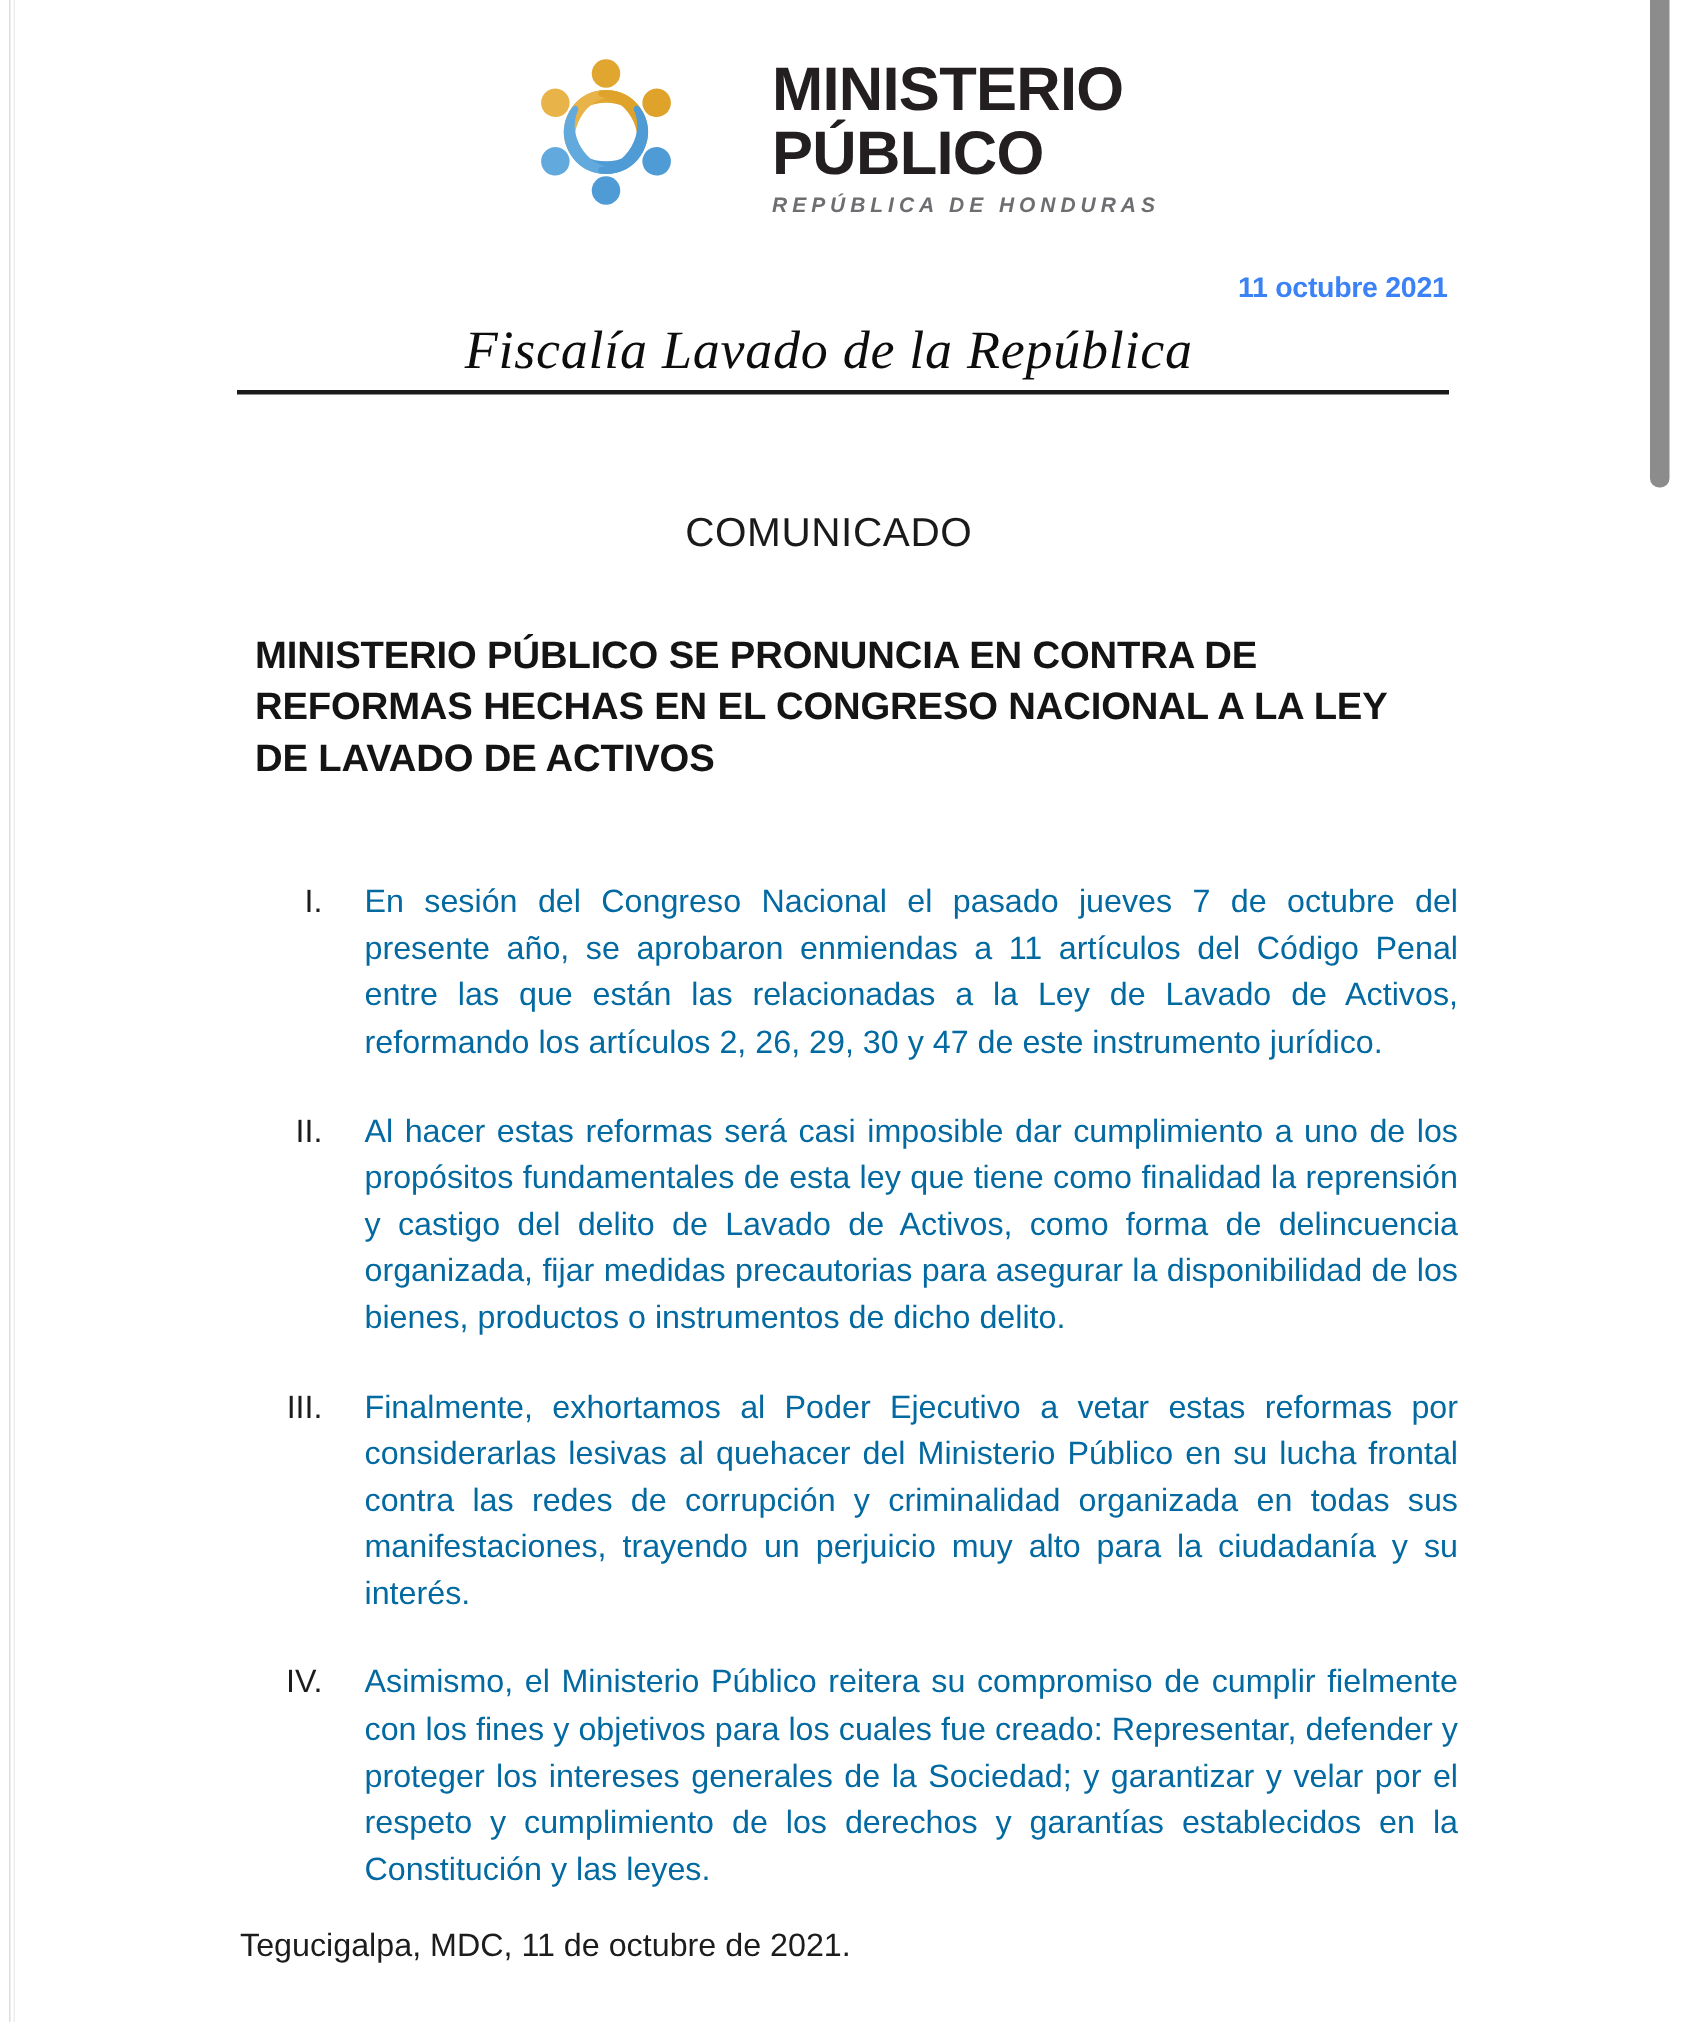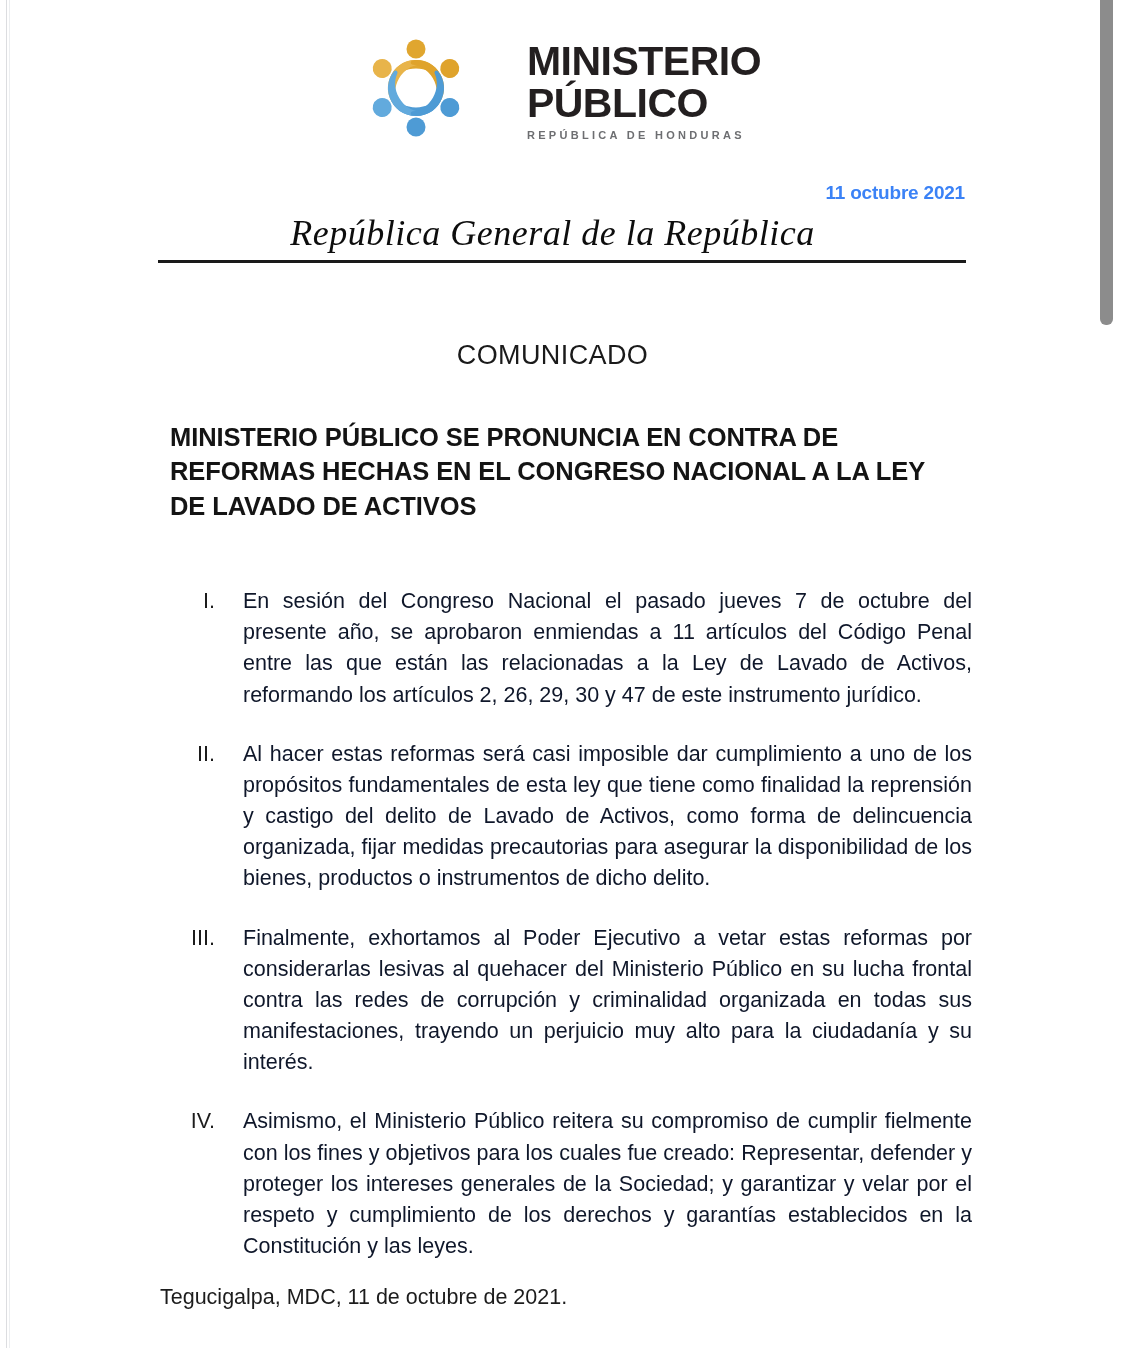--- a/index.html
+++ b/index.html
@@ -90,23 +90,24 @@
     font-size: 41px;
     letter-spacing: -0.5px;
     color: #231f20;
     line-height: 0.98;
   }
   .logo-line2 { margin-top: 2px; }
   .logo-sub {
     margin-top: 7px;
     font-family: "Liberation Sans", sans-serif;
     font-weight: bold;
-    font-size: 11px;
+    font-size: 14px;
     letter-spacing: 3.3px;
     color: #6d6e71;
+    font-style: italic;
   }
 
   
   .doc-date {
     position: absolute;
     right: 160px;
     top: 182px;
     font-family: "Liberation Sans", sans-serif;
     font-weight: bold;
     font-size: 19px;
@@ -191,21 +192,21 @@
     line-height: 1.45;
     color: #1c1c1c;
     padding-right: 0;
   }
   .item-body {
     flex: 1 1 auto;
     padding-left: 28px;
     font-family: "Liberation Sans", sans-serif;
     font-size: 21.5px;
     line-height: 1.45;
-    color: #0f172a;
+    color: #0369a1;
     text-align: justify;
   }
   .closing {
     position: absolute;
     left: 160px;
     top: 1285px;
     width: 812px;
     text-align: left;
     font-family: "Liberation Sans", sans-serif;
     font-size: 21.5px;
@@ -261,21 +262,21 @@
       <div class="logo-text">
         <div class="logo-line1">MINISTERIO</div>
         <div class="logo-line2">PÚBLICO</div>
         <div class="logo-sub">REPÚBLICA DE HONDURAS</div>
       </div>
     </div>
   </div>
 
   <div class="doc-date">11 octubre 2021</div>
 
-  <div class="script-title">República General de la República</div>
+  <div class="script-title">Fiscalía Lavado de la República</div>
   <div class="header-rule"></div>
 
   <div class="comunicado">COMUNICADO</div>
   <div class="main-title">MINISTERIO PÚBLICO SE PRONUNCIA EN CONTRA DE REFORMAS HECHAS EN EL CONGRESO NACIONAL A LA LEY DE LAVADO DE ACTIVOS</div>
 
   <div class="body-wrap">
 
     <div class="item">
       <div class="item-num">I.</div>
       <div class="item-body">En sesión del Congreso Nacional el pasado jueves 7 de octubre del presente año, se aprobaron enmiendas a 11 artículos del Código Penal entre las que están las relacionadas a la Ley de Lavado de Activos, reformando los artículos 2, 26, 29, 30 y 47 de este instrumento jurídico.</div>

